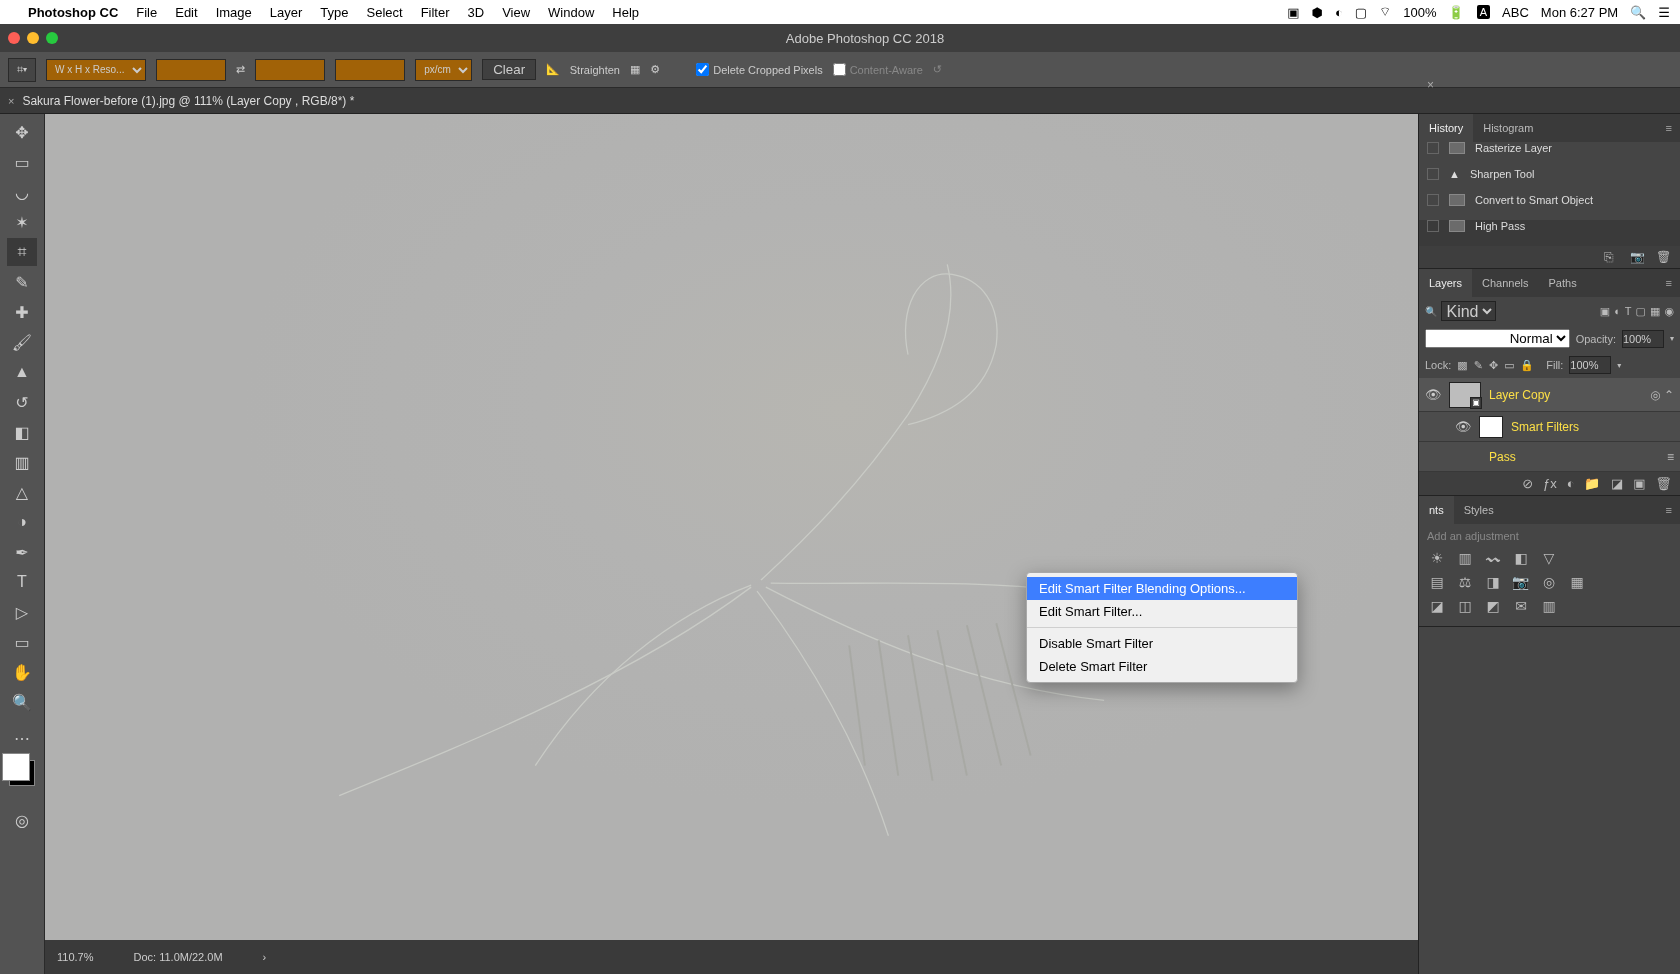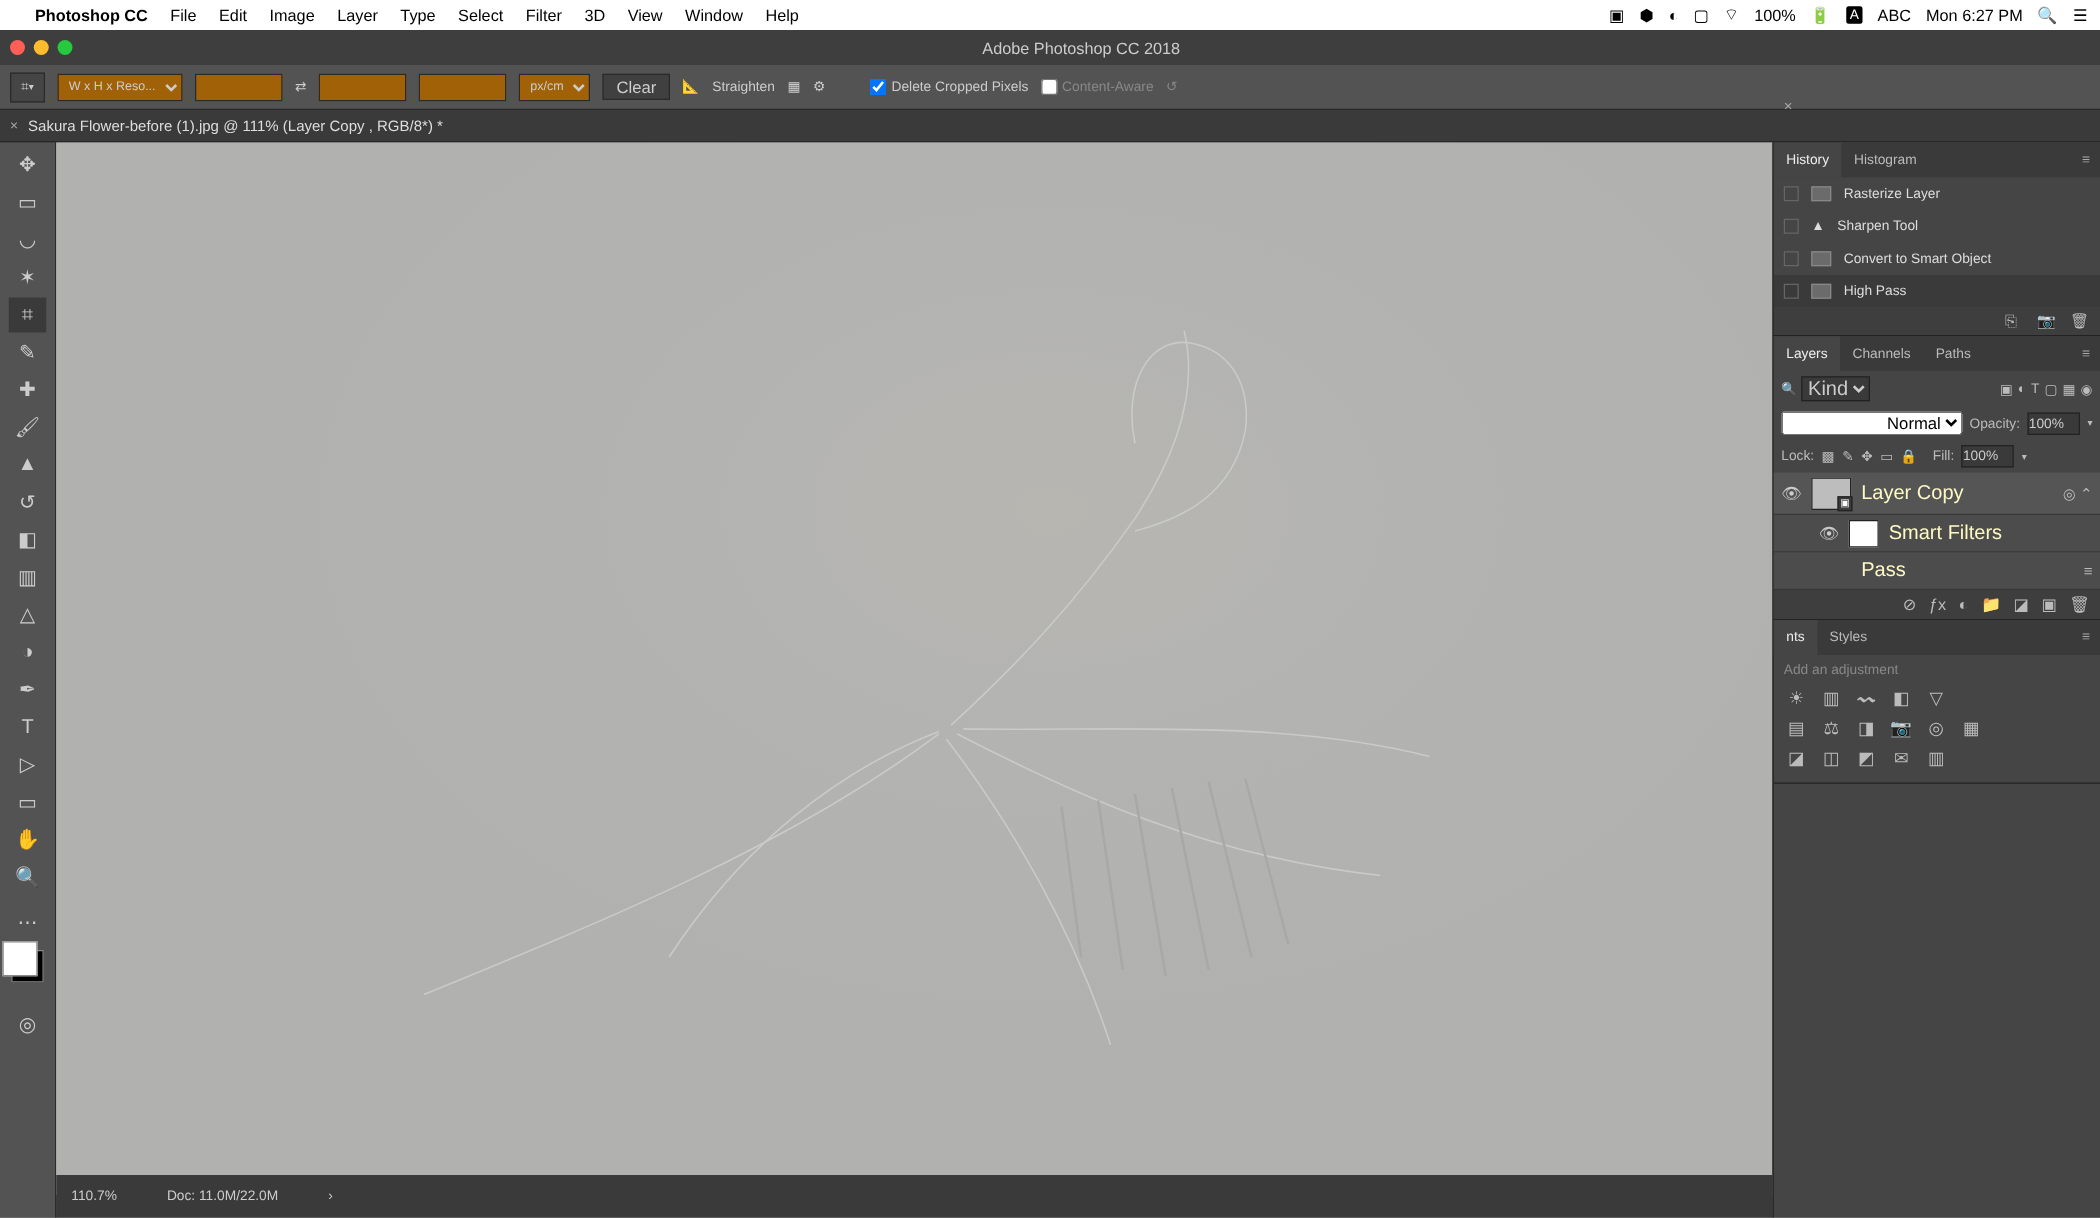--- a/index.html
+++ b/index.html
@@ -54,40 +54,40 @@
 .panel-col { position: absolute; right: 0; top: 0; bottom: 0; width: 262px; background: #454545; border-left: 1px solid #222; display: flex; flex-direction: column; }
 
 .panel { border-bottom: 1px solid #222; }
 .panel-tabs { display: flex; align-items: center; height: 28px; background: #3a3a3a; font-size: 11px; }
 .panel-tabs .tab { padding: 0 10px; height: 100%; line-height: 28px; color: #bbb; }
 .panel-tabs .tab.active { background: #454545; color: #eee; }
 .panel-tabs .menu { margin-left: auto; padding: 0 8px; color: #aaa; }
 .panel-body { padding: 0; background: #454545; }
 
 .history-list { max-height: 104px; overflow: hidden; }
-.history-item { display: flex; align-items: center; height: 26px; padding: 0 8px; gap: 10px; color: #ddd; font-size: 11px; }
+.history-item { display: flex; height: 26px; padding: 0 8px; gap: 10px; color: #ddd; font-size: 11px; }
 .history-item.active { background: #3a3a3a; }
 .history-item .chk { width: 12px; height: 12px; border: 1px solid #666; display: inline-block; }
 .history-item .ico { width: 16px; height: 12px; border: 1px solid #888; background: #6b6b6b; display: inline-block; }
 .panel-footer { display: flex; justify-content: flex-end; gap: 10px; padding: 4px 8px; background: #3e3e3e; }
 .panel-footer span { width: 16px; height: 14px; display: inline-block; color: #bbb; }
 
 .layers-toolbar { display: flex; align-items: center; gap: 4px; padding: 4px 6px; font-size: 11px; color: #bbb; }
 .layers-toolbar select { background: #3a3a3a; border: 1px solid #222; color: #ccc; height: 20px; font-size: 16px; }
 .layers-toolbar .grow { flex: 1; }
 .layers-row { display: flex; align-items: center; gap: 6px; padding: 4px 6px; font-size: 11px; color: #bbb; }
 .layers-row input.pct { width: 42px; height: 18px; background: #3a3a3a; border: 1px solid #222; color: #ccc; font-size: 11px; }
 
 .layer-list .layer-item { display: flex; align-items: center; height: 34px; padding: 0 6px; gap: 8px; background: #555; border-bottom: 1px solid #383838; }
 .layer-list .layer-item.sub { padding-left: 36px; height: 30px; background: #4c4c4c; }
 .eye { width: 16px; font-size: 13px; text-align: center; }
 .thumb { width: 32px; height: 26px; background: #bdbdbd; border: 1px solid #222; position: relative; }
 .thumb .badge { position: absolute; right: -2px; bottom: -2px; width: 12px; height: 12px; background: #3a3a3a; border: 1px solid #222; font-size: 8px; color: #fff; display: flex; align-items: center; justify-content: center; }
 .thumb.white { background: #fff; }
-.layer-name { font-size: 16px; color: #fef9c3; }
+.layer-name { font-size: 12px; color: #fde047; }
 .layer-right-ico { margin-left: auto; color: #bbb; font-size: 12px; }
 
 .layers-bottom-icons { display: flex; justify-content: flex-end; gap: 10px; padding: 4px 8px; background: #3e3e3e; color: #bbb; font-size: 13px; }
 
 .adjust-body { padding: 6px 8px 10px; color: #ccc; font-size: 11px; }
 .adjust-body .title { color: #888; margin-bottom: 6px; }
 .adjust-icons { display: flex; flex-wrap: wrap; gap: 8px; margin-top: 4px; color: #bbb; font-size: 14px; }
 .adjust-icons span { width: 20px; height: 20px; display: inline-flex; align-items: center; justify-content: center; }
 
 
@@ -373,14 +373,21 @@
     </div>
 
   </div>
 
   <div class="status-bar">
     <span>110.7%</span>
     <span>Doc: 11.0M/22.0M</span>
     <span>›</span>
   </div>
 
+  <div class="context-menu">
+    <div class="item active">Edit Smart Filter Blending Options...</div>
+    <div class="item">Edit Smart Filter...</div>
+    <hr>
+    <div class="item">Disable Smart Filter</div>
+    <div class="item">Delete Smart Filter</div>
+  </div>
 
 </div>
 
 </body></html>

